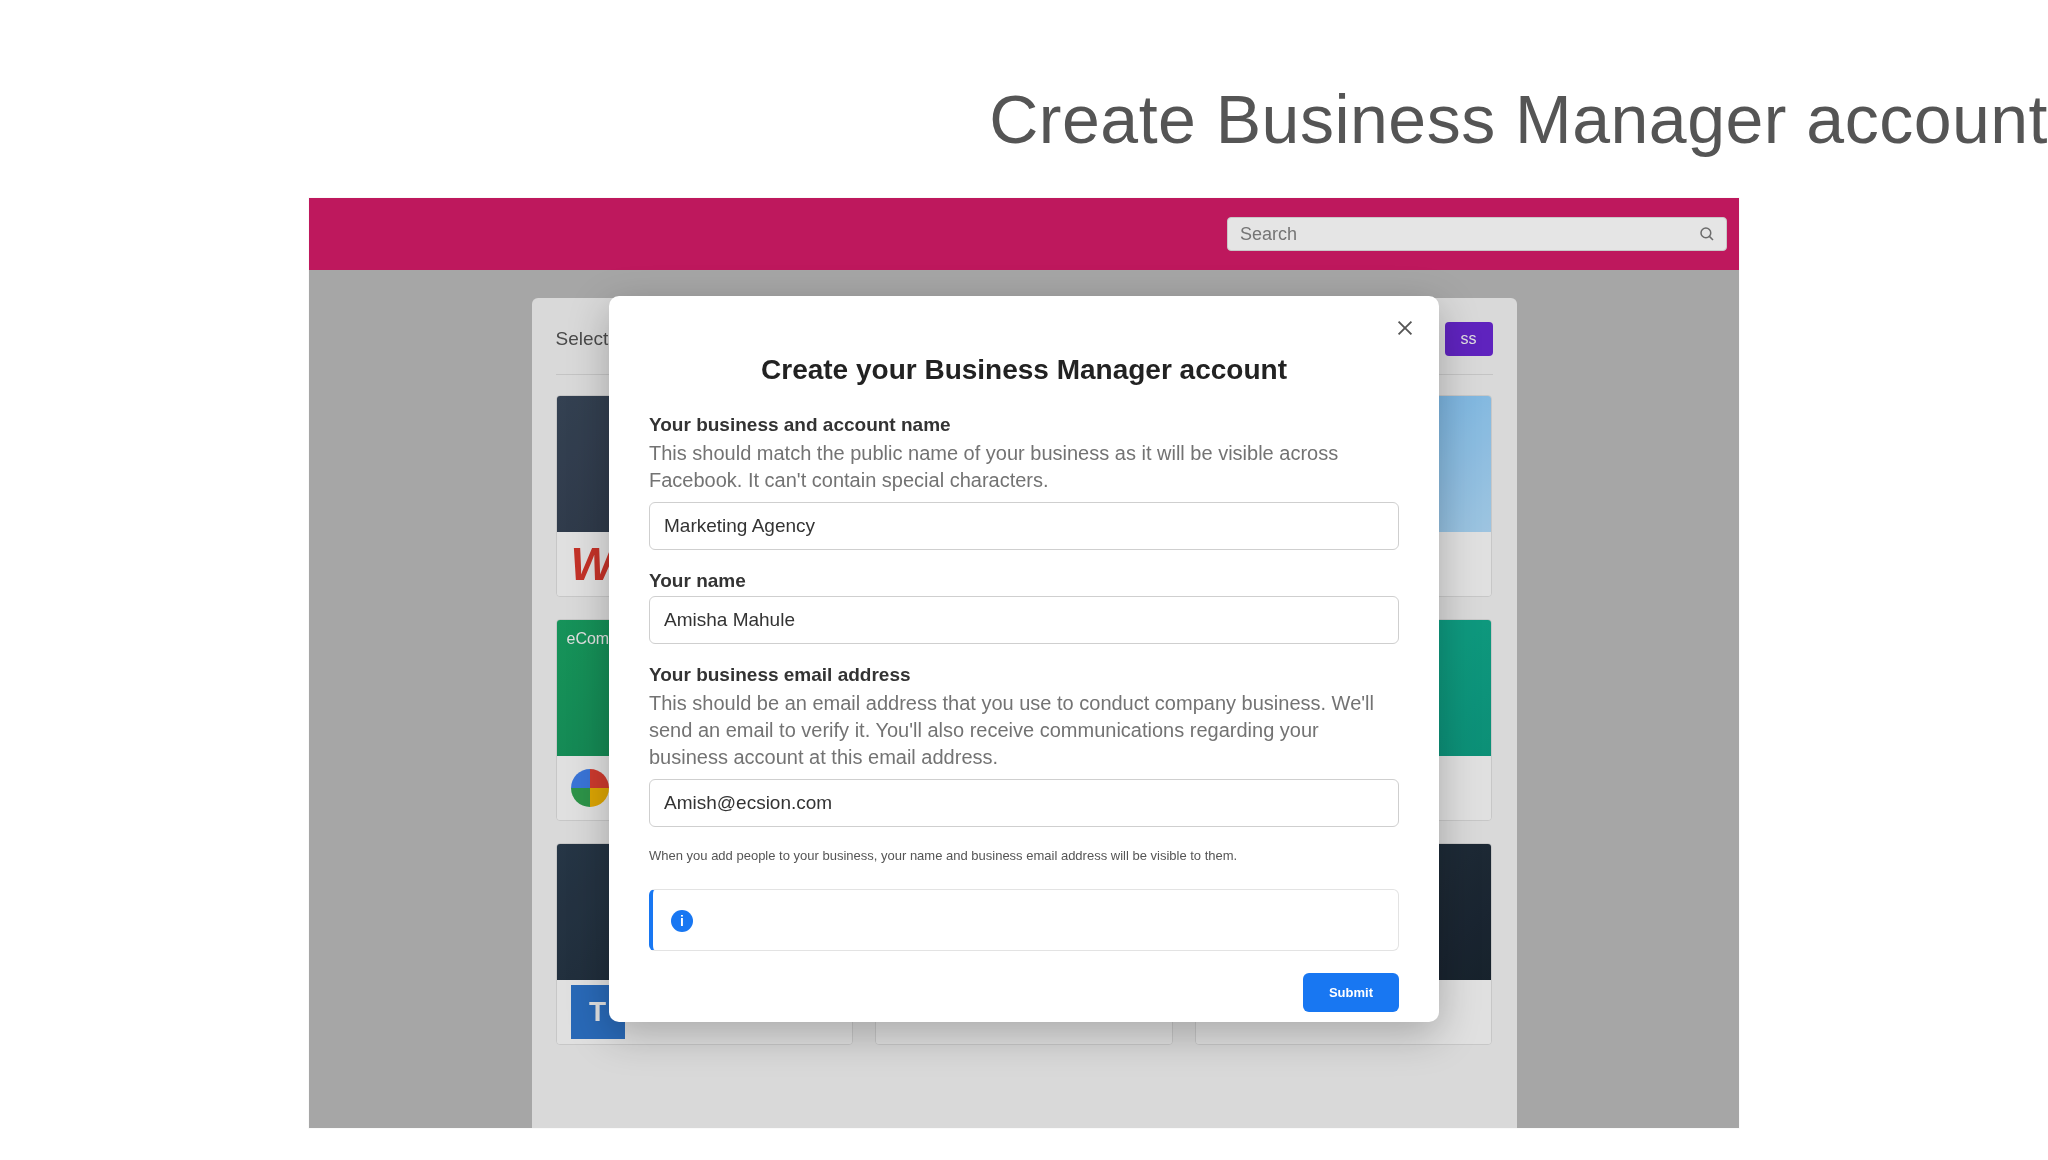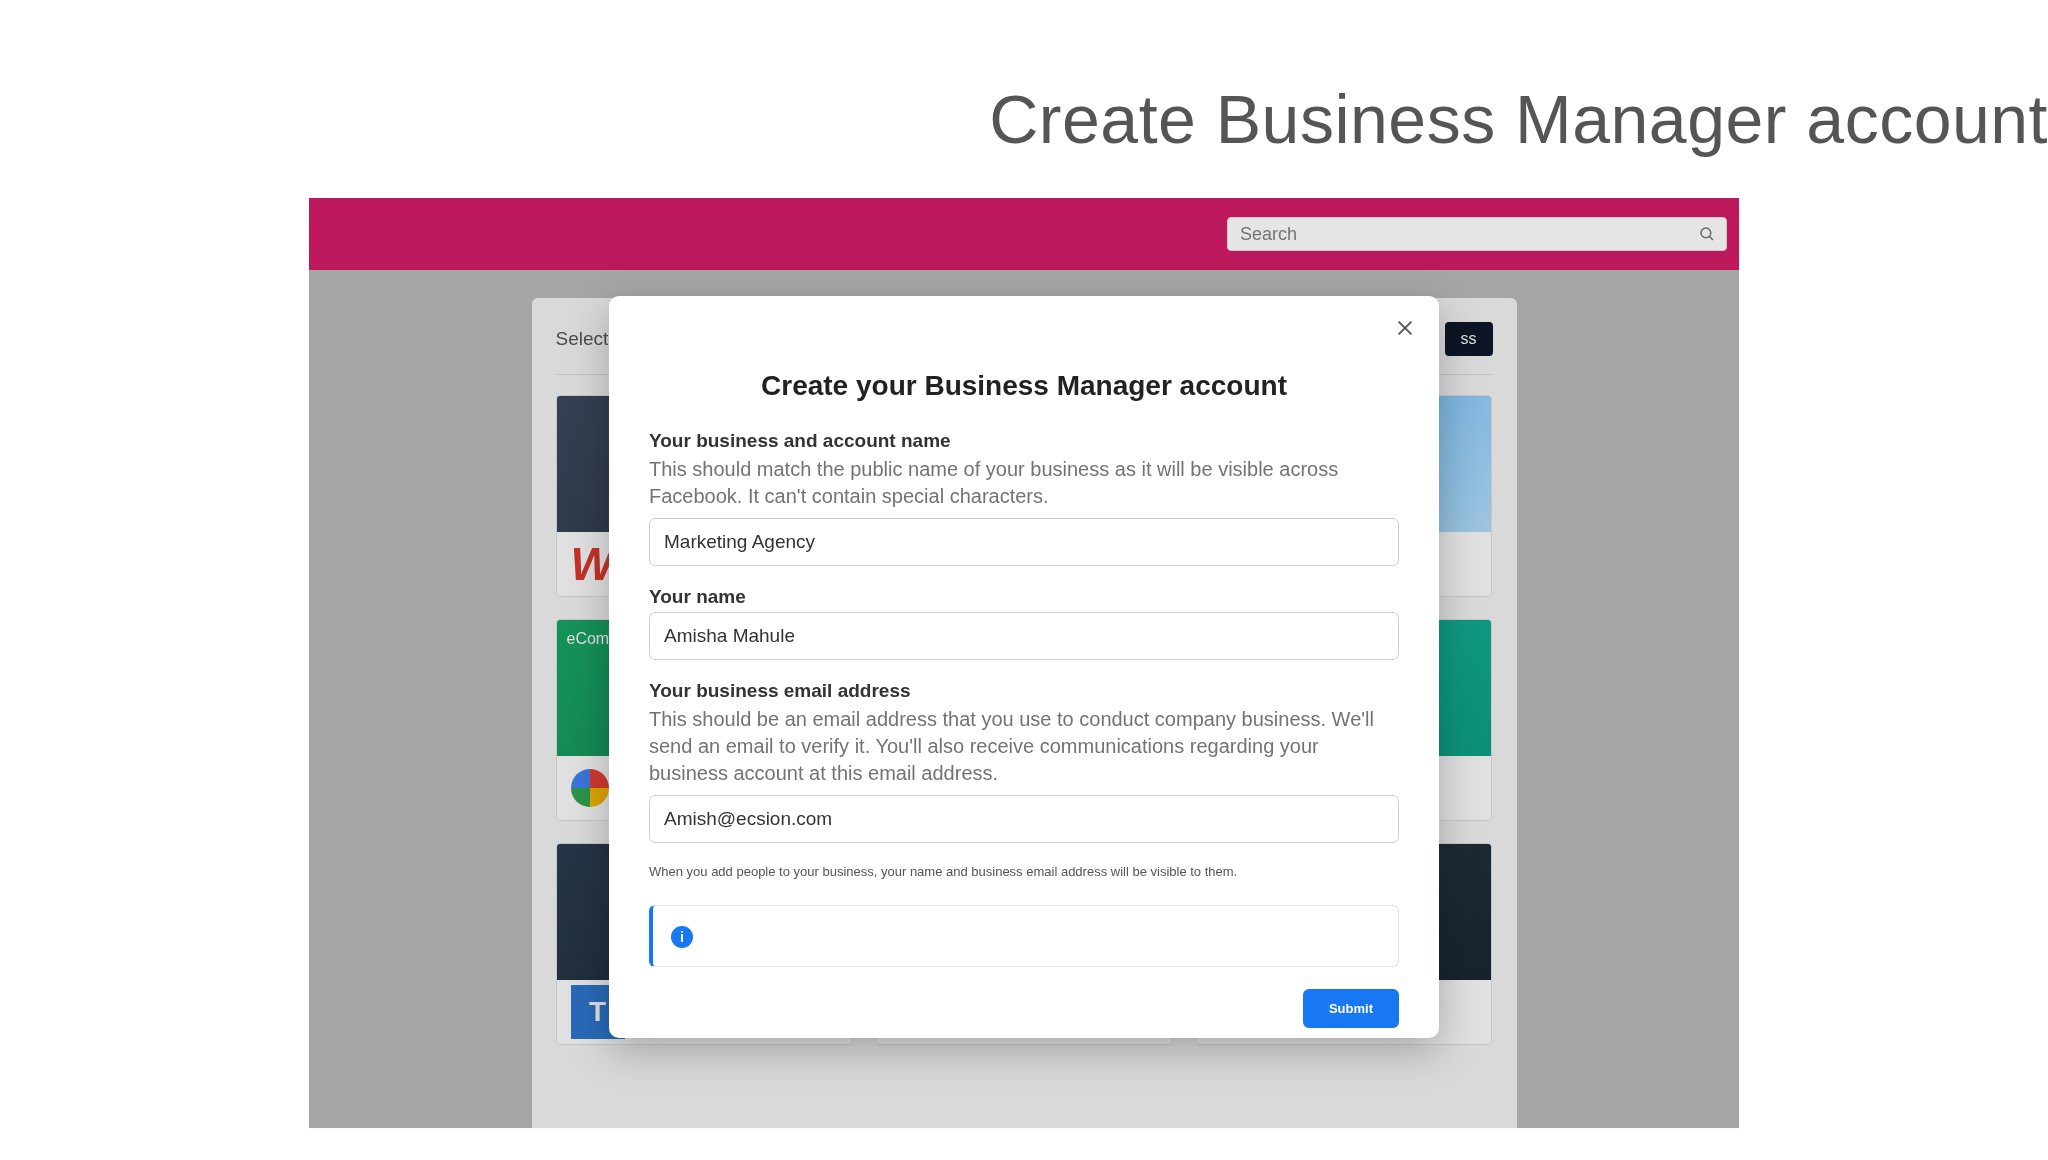--- a/index.html
+++ b/index.html
@@ -100,21 +100,21 @@
     align-items: center;
     justify-content: space-between;
     border-bottom: 1px solid #e0e0e0;
     padding-bottom: 18px;
   }
   .bg-select-label {
     font-size: 19px;
     color: #555;
   }
   .blue-pill {
-    background: #0f172a;
+    background: #6d28d9;
     color: #fff;
     border-radius: 4px;
     font-size: 16px;
     padding: 8px 16px;
     font-weight: 500;
   }
 
   .tile-grid {
     display: grid;
     grid-template-columns: 1fr 1fr 1fr;
@@ -203,21 +203,20 @@
     scrollbar-width: thin;
   }
 
   .modal-title {
     text-align: center;
     font-size: 28px;
     font-weight: 600;
     color: #222;
     padding-top: 58px;
     padding-bottom: 28px;
-    margin-top: 16px;
   }
 
   .field-block { margin-bottom: 20px; }
   .field-label {
     font-size: 19px;
     font-weight: 600;
     color: #333;
     margin-bottom: 4px;
   }
   .field-help {

